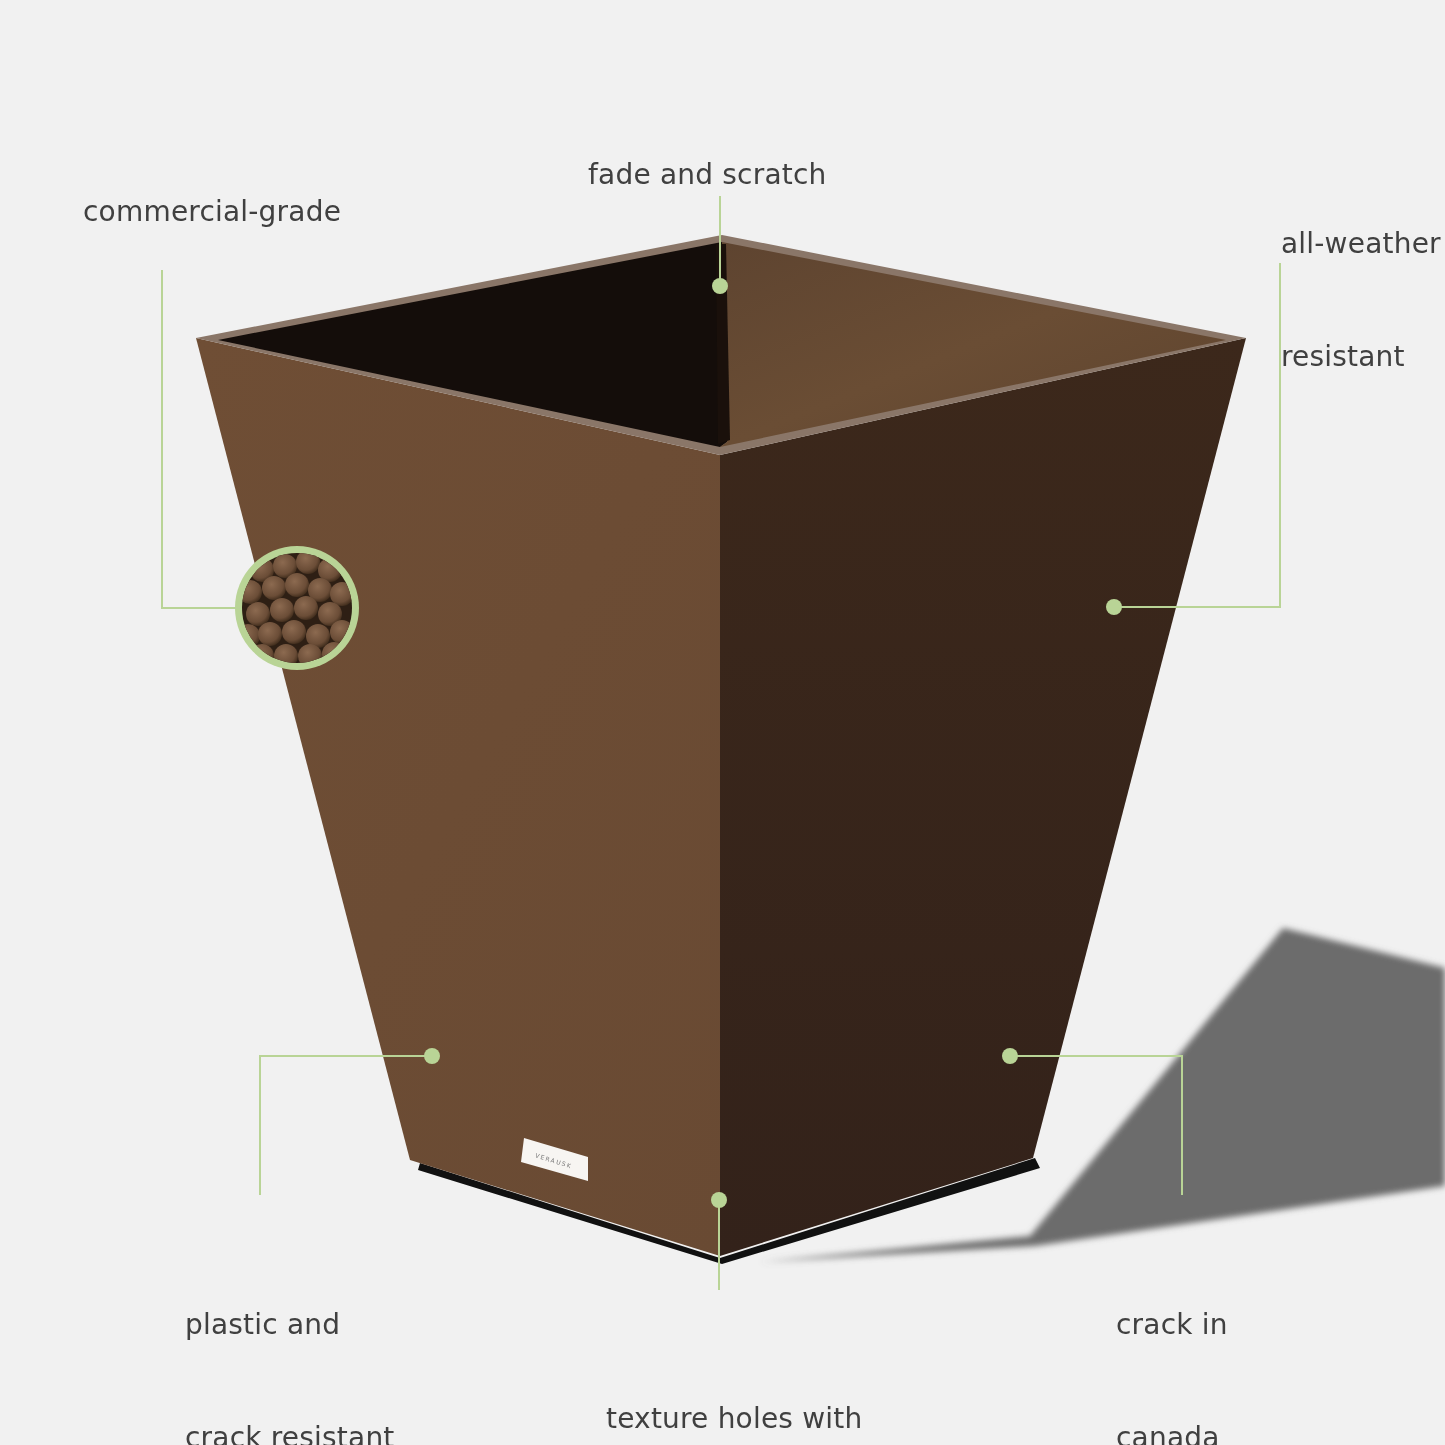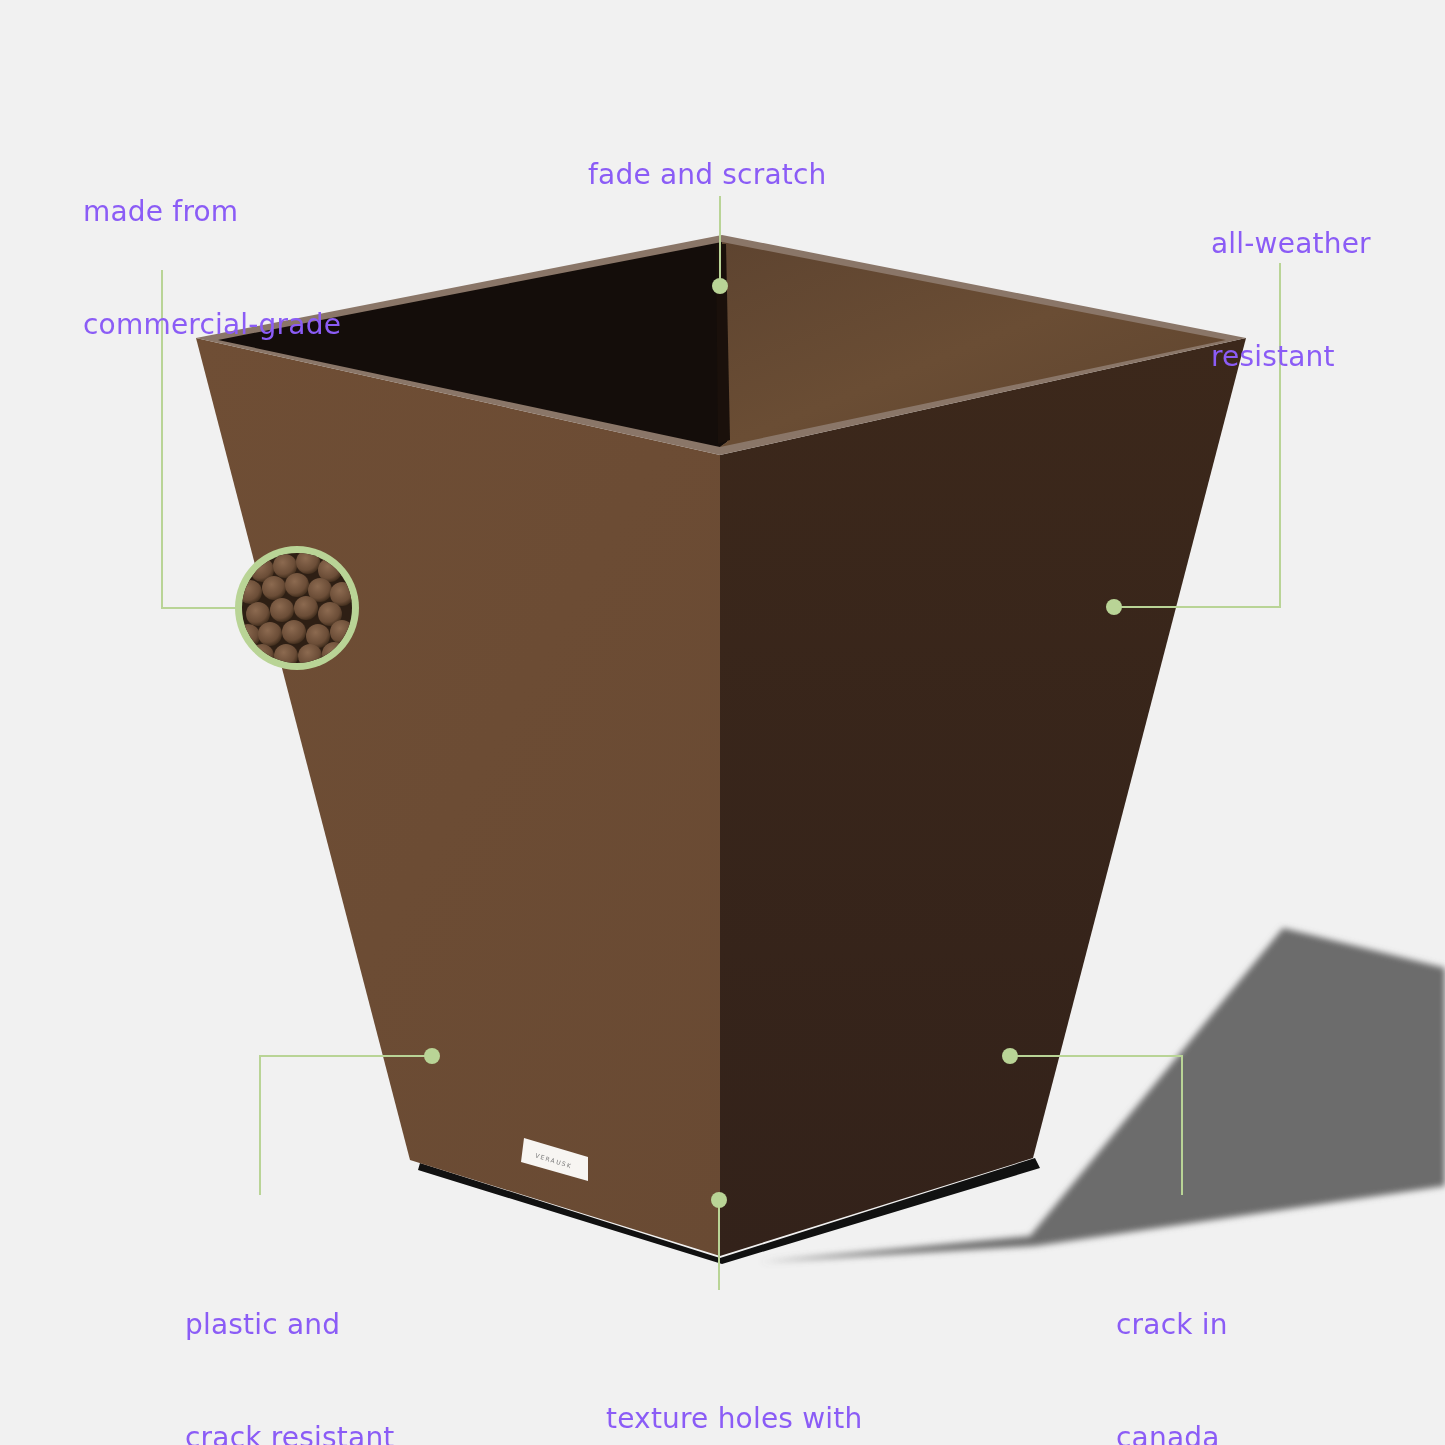--- a/index.html
+++ b/index.html
@@ -6,21 +6,21 @@
     body {
       width: 1445px; height: 1445px;
       background: #f1f1f1;
       position: relative;
       overflow: hidden;
       font-family: "DejaVu Sans", sans-serif;
     }
     .scene { position: absolute; left: 0; top: 0; width: 1445px; height: 1445px; }
     .label {
       position: absolute;
-      color: #8b5cf6;
+      color: #404040;
       font-family: "DejaVu Sans", sans-serif;
       font-size: 28px;
       line-height: 37.5px;
       letter-spacing: 0.2px;
       white-space: pre;
       margin: 0;
     }
     .label span { display: block; }
   </style>
 </head>
@@ -114,29 +114,28 @@
       <circle cx="342" cy="632" r="12" fill="url(#bead)"></circle>
       <circle cx="262" cy="656" r="12" fill="url(#bead)"></circle>
       <circle cx="286" cy="656" r="12" fill="url(#bead)"></circle>
       <circle cx="310" cy="656" r="12" fill="url(#bead)"></circle>
       <circle cx="334" cy="654" r="12" fill="url(#bead)"></circle>
     </g>
   </g>
 </svg>
 
 <div class="label" style="left:83px; top:118px;">
-  <span>made from</span>
   <span>commercial-grade</span>
 </div>
 
 <div class="label" style="left:588px; top:81px;">
   <span>fade and scratch</span>
 </div>
 
-<div class="label" style="left:1211px; top:150px;">
+<div class="label" style="left:1281px; top:150px;">
   <span>all-weather</span>
   <span>resistant</span>
 </div>
 
 <div class="label" style="left:185px; top:1231px;">
   <span>plastic and</span>
   <span>crack resistant</span>
 </div>
 
 <div class="label" style="left:606px; top:1325px;">

